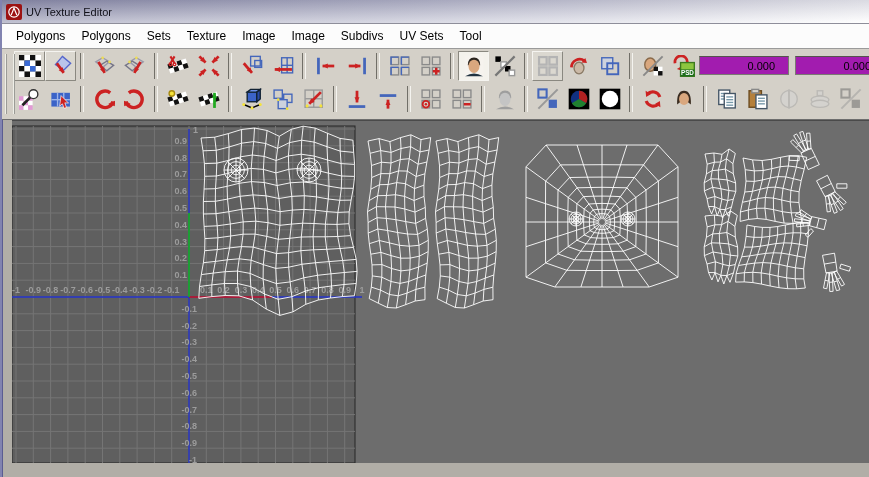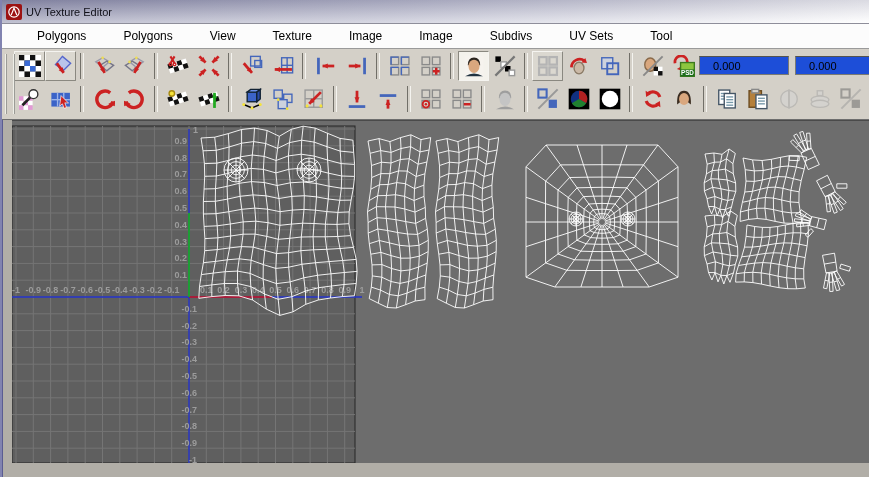--- a/index.html
+++ b/index.html
@@ -13,39 +13,39 @@
     background:linear-gradient(to bottom,rgba(60,60,100,0.18),rgba(255,255,255,0.45)),
                linear-gradient(115deg,#8e8fab 0%,#b9bacd 45%,#ffffff 100%);
     border-bottom:1px solid #8e8e9a;
   }
   .titlebar .appicon{width:16px;height:16px;flex:0 0 auto;}
   .titlebar .ttl{font-size:11px;font-weight:normal;color:#101018;}
   .menubar{
     height:24px;background:#fcfcfc;border-bottom:1px solid #9a9a9a;
     display:flex;align-items:center;padding-left:6px;
   }
-  .menubar .mitem{font-size:12px;color:#000;padding:3px 8px;cursor:default;margin-left:21px;}
+  .menubar .mitem{font-size:12px;color:#000;padding:3px 8px;cursor:default;}
   .toolbar{
     height:71px;background:#d4d0c8;position:relative;
     padding-left:12px;border-bottom:1px solid #6e6e6e;box-sizing:border-box;
   }
   .grip{position:absolute;left:3px;top:5px;bottom:5px;width:6px;
     border-left:2px ridge #efefe8;border-right:2px ridge #efefe8;}
   .trow{height:33px;display:flex;align-items:center;}
   .tbtn{width:29px;height:28px;display:flex;align-items:center;justify-content:center;
     flex:0 0 auto;border:1px solid transparent;border-radius:1px;}
   .tbtn svg{width:22px;height:22px;}
   .tbtn.raised{background:#dbd8d0;border-color:#f5f4f0 #8a8880 #8a8880 #f5f4f0;}
   .tbtn.pressed{background:#f4f2ec;border-color:#8a8880 #f5f4f0 #f5f4f0 #8a8880;}
   .tbtn.disabled svg{filter:grayscale(1);opacity:.5;}
   .tsep{width:2px;height:26px;margin:0 4px;flex:0 0 auto;
     border-left:1px solid #716f68;border-right:1px solid #f4f3ef;}
   .fieldgroup{margin-left:auto;display:flex;align-items:center;gap:6px;padding-right:0;}
   .tfield{width:62px;height:15px;font-family:"Liberation Sans",sans-serif;font-size:11px;
-    border:1px solid #7a7a72;border-top-color:#55544e;background:#1d4ed8;padding:1px 13px;color:#000;}
+    border:1px solid #7a7a72;border-top-color:#55544e;background:#a21caf;padding:1px 13px;color:#000;text-align:right;}
   .readout{font-size:15px;font-weight:bold;color:#2230c8;white-space:nowrap;margin-right:-10px;}
   .canvas{
     position:absolute;left:10px;top:120px;width:859px;height:342px;
     background:#6d6d6d;border-top:1px solid #4a4a4a;
   }
   .canvas svg{display:block;}
   text.tick{font-family:"Liberation Sans",sans-serif;font-size:9px;font-weight:bold;fill:#9c9c9c;}
 </style>
 </head>
 <body>
@@ -55,21 +55,21 @@
     <span class="appicon" id="appicon"><svg viewBox="0 0 16 16">
           <rect width="16" height="16" rx="2" fill="#9c1212"></rect>
           <circle cx="8" cy="8" r="5.2" fill="none" stroke="#fff" stroke-width="1.2"></circle>
           <path d="M5.2,11 L8,4 L10.8,11" fill="none" stroke="#fff" stroke-width="1.2"></path>
         </svg></span>
     <span class="ttl">UV Texture Editor</span>
   </div>
   <div class="menubar" id="menubar">
       <div class="mitem">Polygons</div>
       <div class="mitem">Polygons</div>
-      <div class="mitem">View</div>
+      <div class="mitem">Sets</div>
       <div class="mitem">Texture</div>
       <div class="mitem">Image</div>
       <div class="mitem">Image</div>
       <div class="mitem">Subdivs</div>
       <div class="mitem">UV Sets</div>
       <div class="mitem">Tool</div>
     </div>
   <div class="toolbar">
     <div class="grip"></div>
     <div class="trow" id="trow1">

